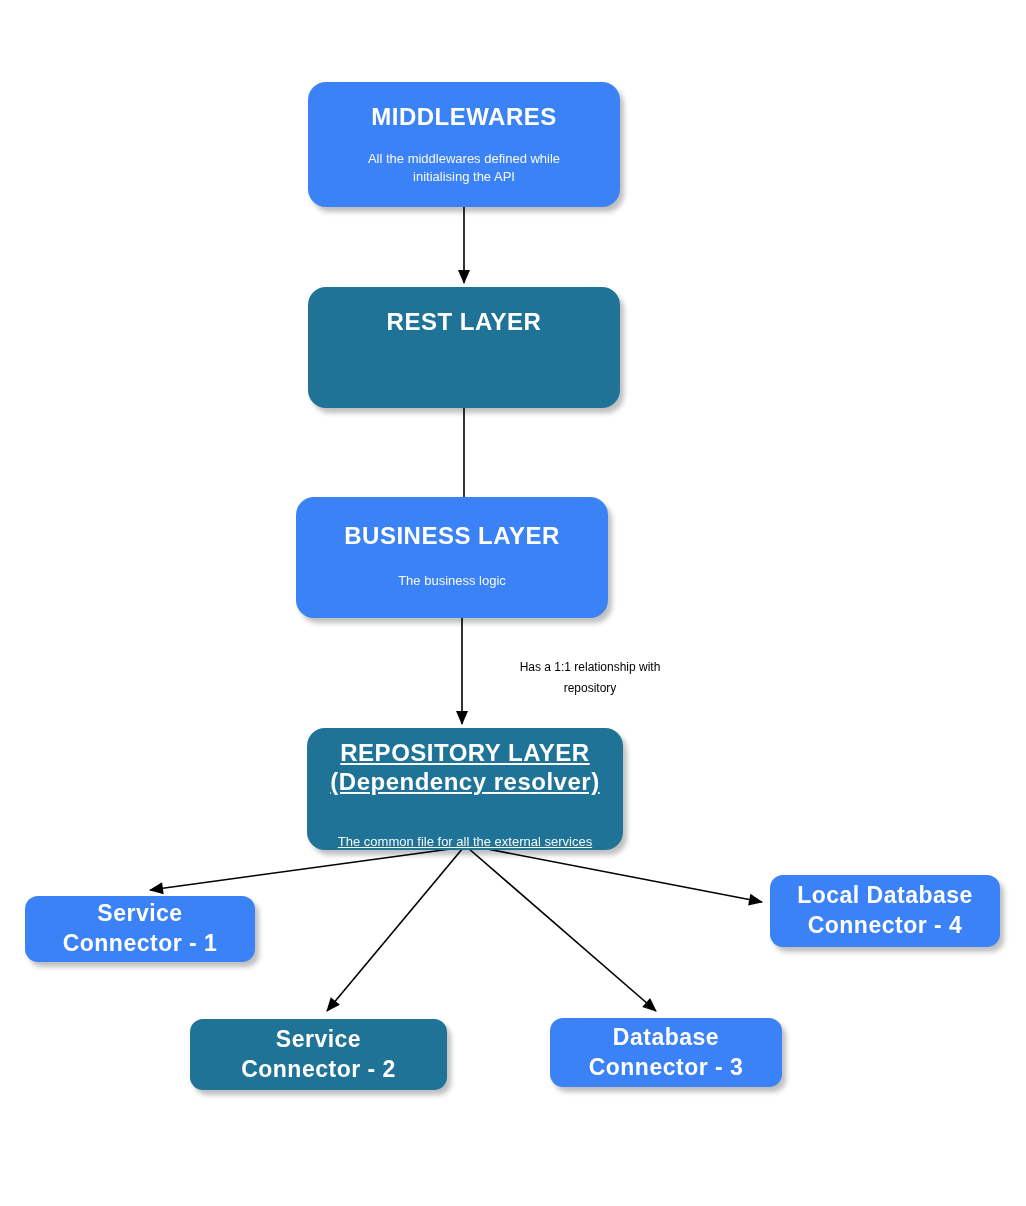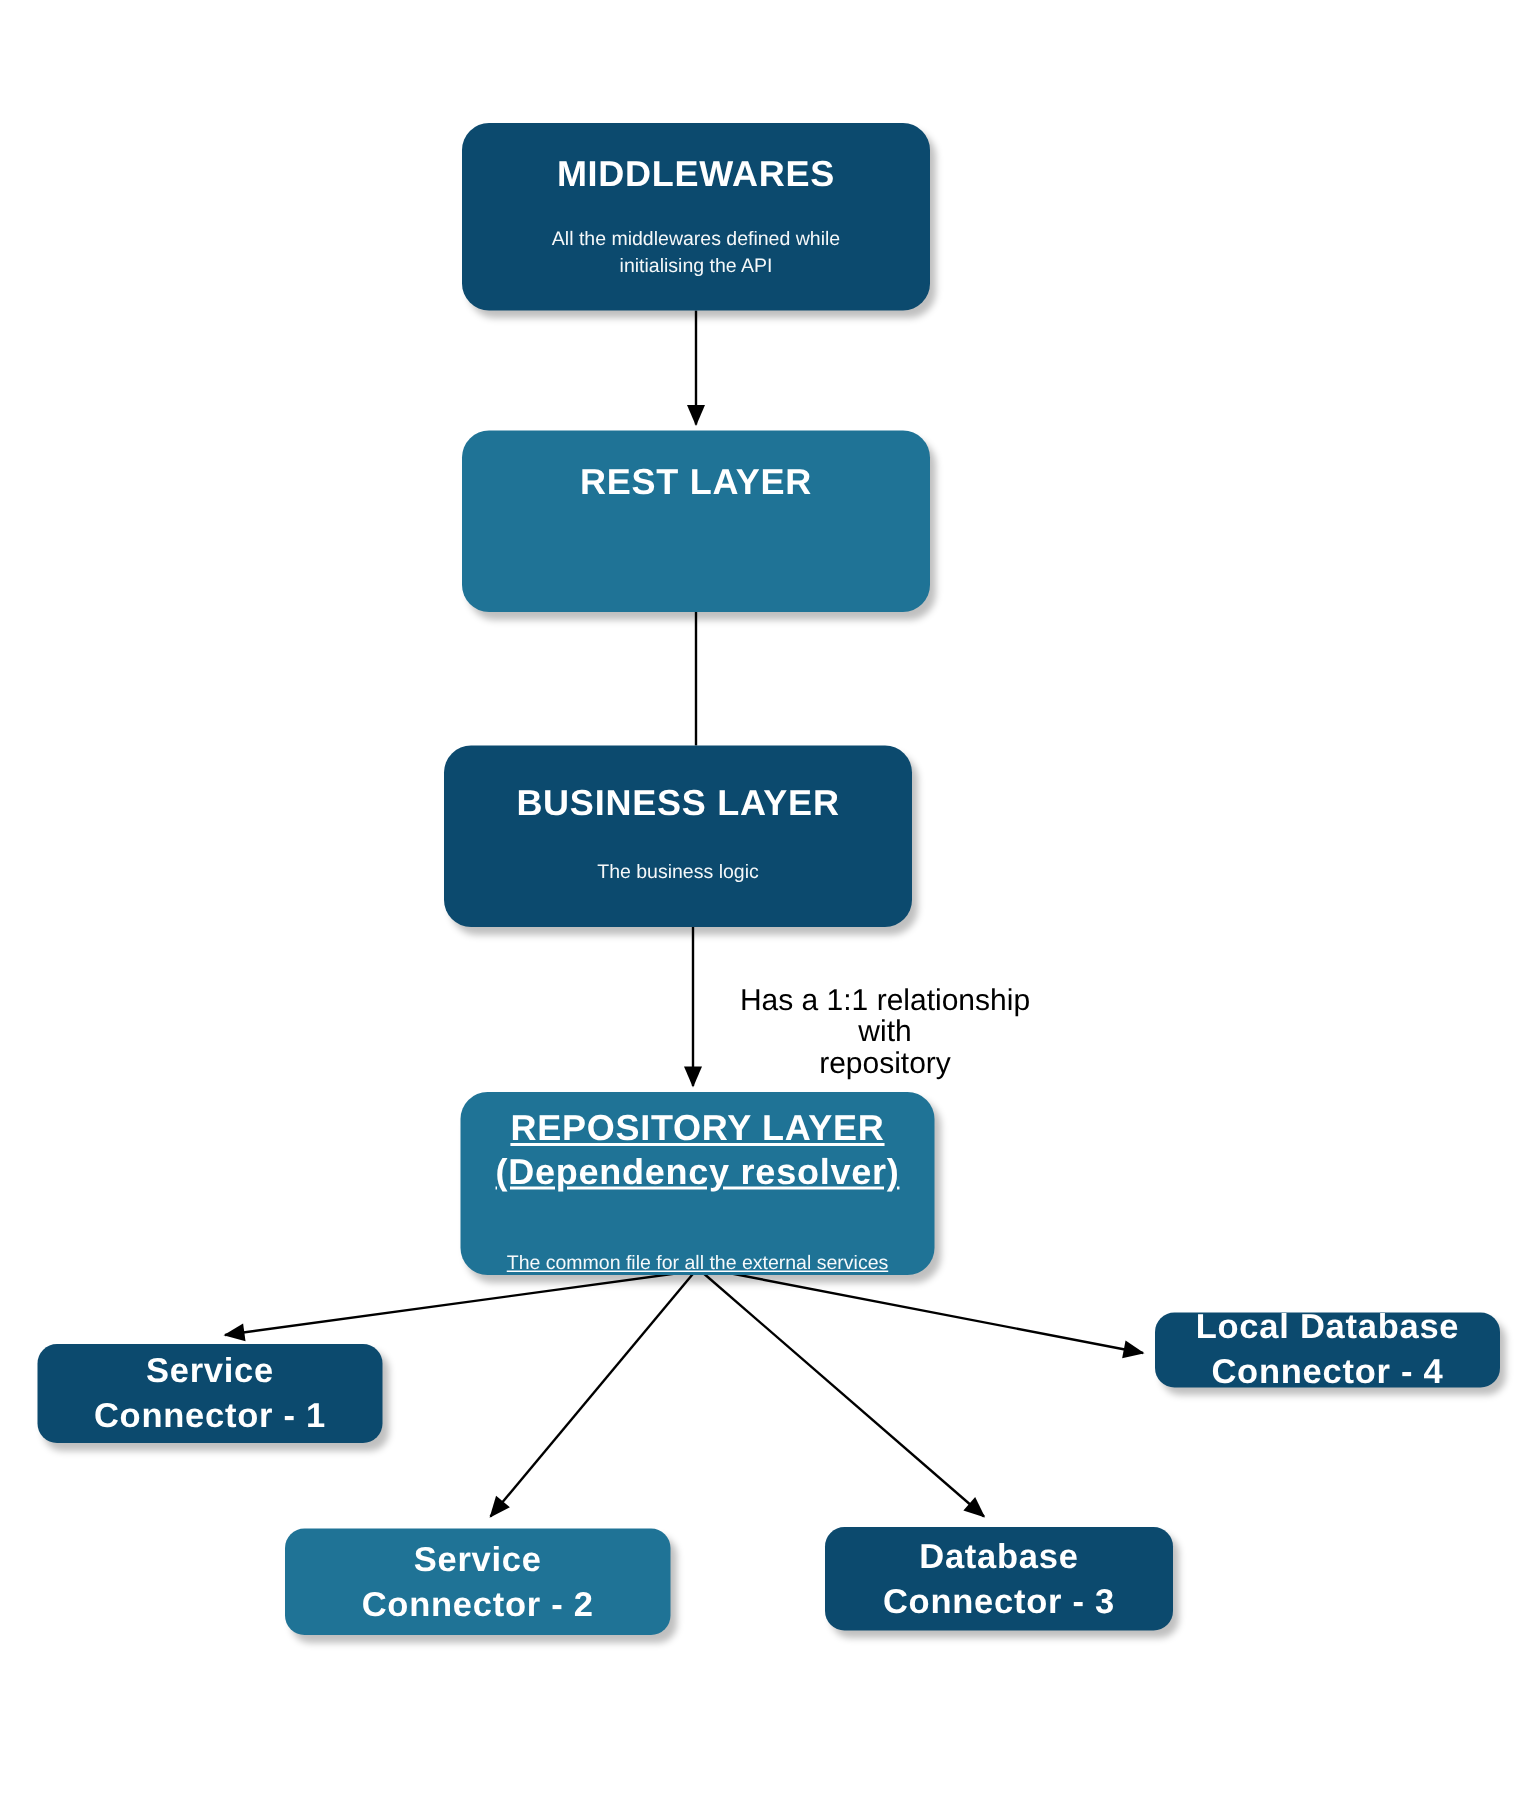--- a/index.html
+++ b/index.html
@@ -27,21 +27,21 @@
     position: absolute;
     border-radius: 18px;
     box-shadow: 4px 5px 5px rgba(0,0,0,0.25);
     color: #ffffff;
     text-align: center;
     box-sizing: border-box;
     display: flex;
     flex-direction: column;
     align-items: center;
   }
-  .fill-orange { background: #0c4a6e; }
+  .fill-orange { background: #3b82f6; }
   .fill-blue   { background: #1F7396; gap: 24px; }
   .node .title {
     font-weight: bold;
     font-size: 24px;
     line-height: 1.22;
     white-space: pre-line;
     letter-spacing: 0.5px;
   }
   .node .subtitle {
     font-size: 13px;
@@ -64,28 +64,28 @@
     justify-content: center;
     padding-top: 0;
   }
   .connector .title {
     font-size: 23px;
     line-height: 1.3;
   }
   .node-svc1    { left:  25px; top:  896px; width: 230px; height: 66px; }
   .node-svc2    { left: 190px; top: 1019px; width: 257px; height: 71px; }
   .node-db3     { left: 550px; top: 1018px; width: 232px; height: 69px; }
-  .node-localdb { left: 770px; top:  875px; width: 230px; height: 50px; }
+  .node-localdb { left: 770px; top:  875px; width: 230px; height: 72px; }
   .edge-label {
     position: absolute;
     left: 475px;
     top: 657px;
     width: 230px;
     text-align: center;
-    font-size: 20px;
+    font-size: 12px;
     line-height: 21px;
     color: #000000;
     white-space: pre-line;
   }
   .edge-line {
     stroke: #000000;
     stroke-width: 1.6;
     fill: none;
   }
 </style>

